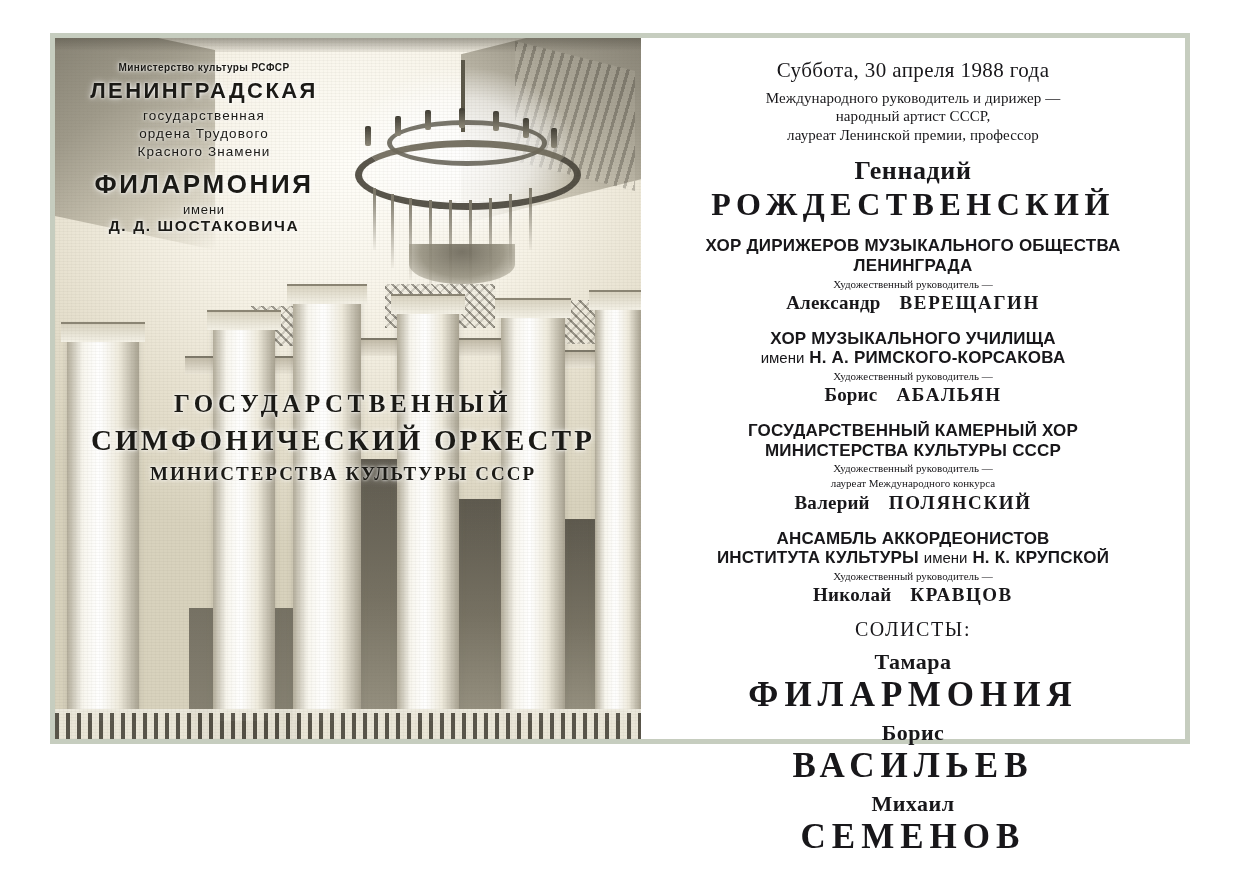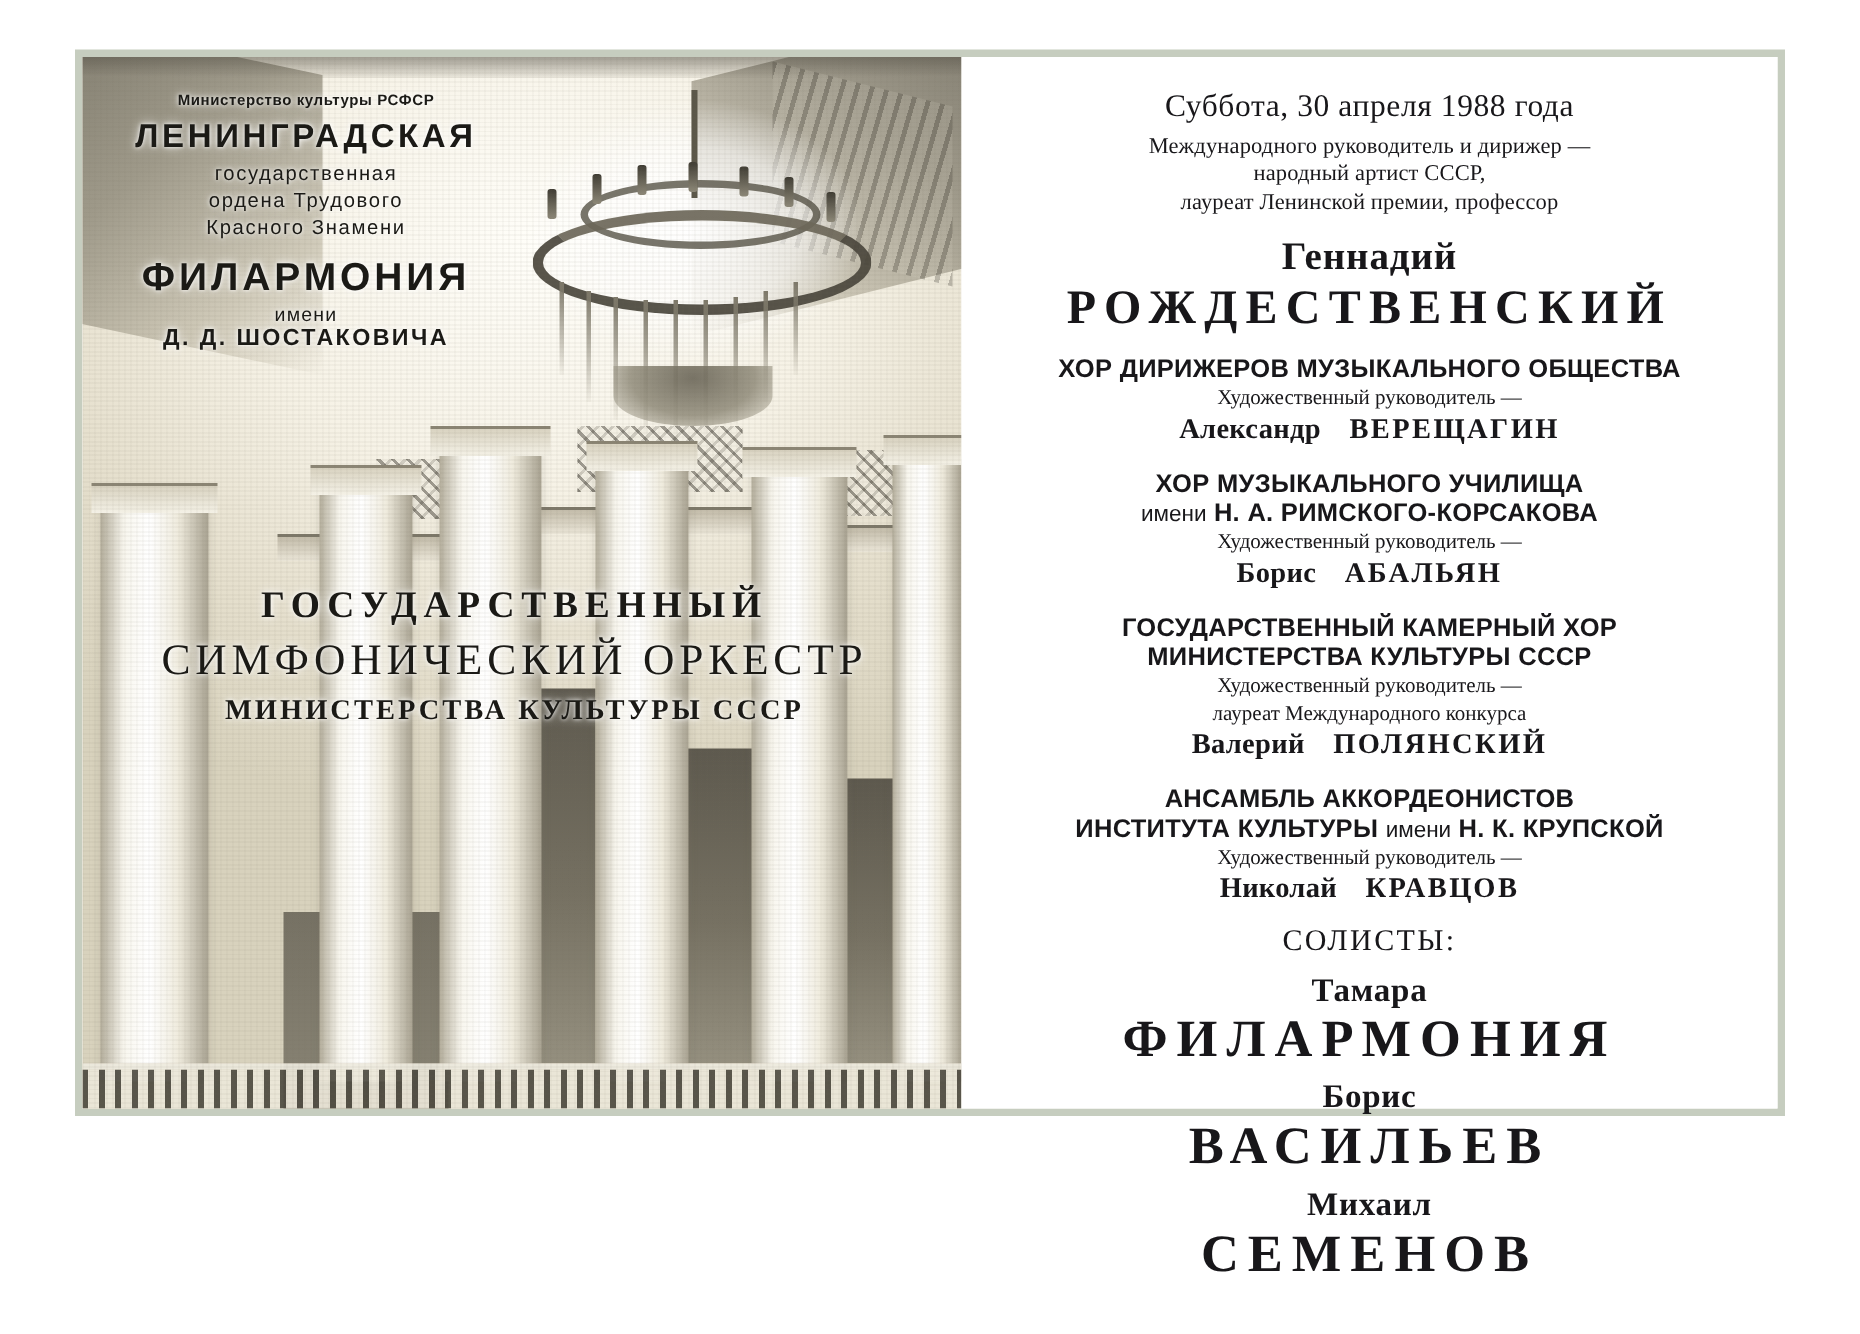--- a/index.html
+++ b/index.html
@@ -242,21 +242,21 @@
   }
   .ph-gos {
     font-size: 25px;
     font-weight: bold;
     letter-spacing: 4.5px;
     margin-bottom: 6px;
     text-align: center;
   }
   .ph-symph {
     font-size: 29px;
-    font-weight: normal;
+    font-weight: bold;
     letter-spacing: 3.2px;
     margin-bottom: 6px;
   }
   .ph-ministry2 {
     font-size: 19px;
     font-weight: bold;
     letter-spacing: 2px;
     text-align: center;
   }
 
@@ -320,21 +320,21 @@
     font-weight: bold;
     letter-spacing: .2px;
     line-height: 1.15;
   }
   .group-title .lite {
     font-weight: normal;
     font-size: 15px;
     letter-spacing: 0;
   }
   .group-role {
-    font-size: 14px;
+    font-size: 11px;
     line-height: 1.2;
     margin-top: 2px;
   }
   .group-name {
     font-size: 19px;
     font-weight: bold;
     letter-spacing: 1.6px;
     margin-top: 1px;
   }
   .group-name .given {
@@ -449,20 +449,21 @@
 
     <div class="credit-small">Международного руководитель и дирижер —</div>
     <div class="credit-small">народный артист СССР,</div>
     <div class="credit-small">лауреат Ленинской премии, профессор</div>
 
     <div class="conductor-first">Геннадий</div>
     <div class="conductor-last">РОЖДЕСТВЕНСКИЙ</div>
 
     <div class="group-block">
       <div class="group-title">ХОР ДИРИЖЕРОВ МУЗЫКАЛЬНОГО ОБЩЕСТВА</div>
+      <div class="group-title">ЛЕНИНГРАДА</div>
       <div class="group-role">Художественный руководитель —</div>
       <div class="group-name">
         <span class="given">Александр</span>
         &nbsp;&nbsp;<span>ВЕРЕЩАГИН</span>
       </div>
     </div>
 
     <div class="group-block">
       <div class="group-title">ХОР МУЗЫКАЛЬНОГО УЧИЛИЩА</div>
       <div class="group-title">

